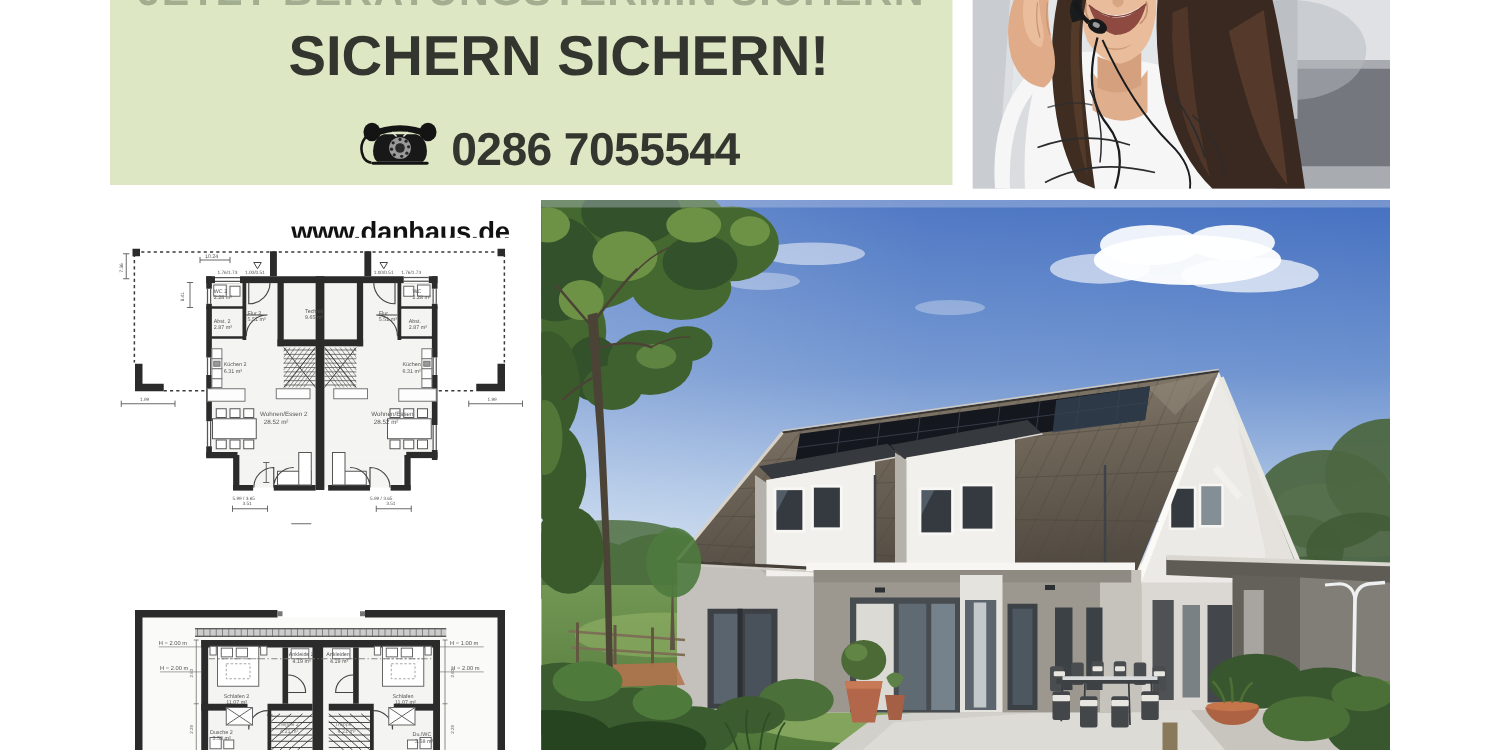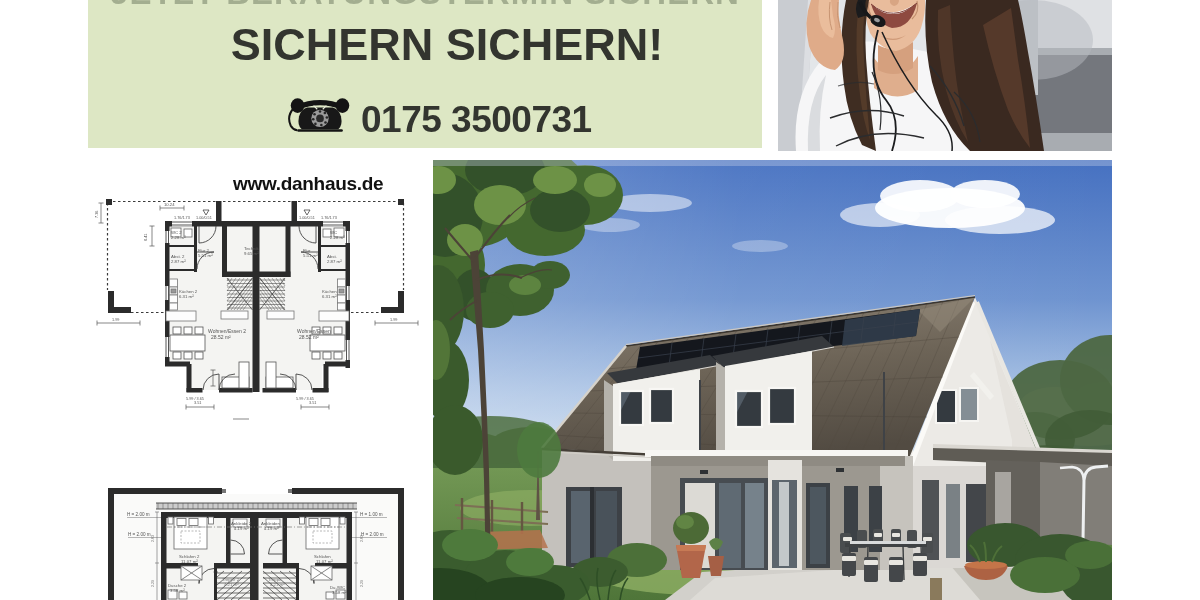--- a/index.html
+++ b/index.html
@@ -32,21 +32,21 @@
           <circle cx="36.5" cy="36.2" r="1.4"></circle>
           <circle cx="30" cy="35" r="1.4"></circle>
           <circle cx="27.6" cy="30" r="1.4"></circle>
           <circle cx="29" cy="24.5" r="1.4"></circle>
     </g>
     <path d="M28 15 L32 19 M42 15 L38 19" stroke="#e8ecda" stroke-width="1.2"></path>
     <path d="M7 17 Q-2 26 3 37 Q5 41 10 42" fill="none" stroke="#141414" stroke-width="2.2"></path>
     <rect x="10" y="41" width="50" height="2.6" rx="1.3" fill="#141414"></rect>
   </svg>
 
-  <div id="t2" class="abs" style="left:273px;top:99px;width:300px;font-weight:bold;font-size:37px;color:#33352f;letter-spacing:-0.5px;">0175 3500731</div>
+  <div id="t2" class="abs" style="left:273px;top:99px;width:300px;font-weight:bold;font-size:37px;color:#33352f;letter-spacing:-0.5px;">0286 7055544</div>
 </div>
 
 <svg class="abs" style="left:778px;top:0;" width="334" height="151" viewBox="0 0 334 151">
   <rect x="0" y="0" width="334" height="151" fill="#e3e6e9"></rect>
 
   <rect x="190" y="0" width="144" height="151" fill="#a8acb1"></rect>
   <rect x="258" y="0" width="76" height="48" fill="#dfe1e4"></rect>
   <rect x="246" y="55" width="88" height="78" fill="#74777d"></rect>
   <rect x="190" y="0" width="70" height="95" fill="#c2c6cb"></rect>
   <ellipse cx="255" cy="40" rx="60" ry="40" fill="#b6bac0" opacity="0.5"></ellipse>
@@ -100,21 +100,21 @@
   <path d="M104 32 Q128 85 158 115 Q176 132 174 151" stroke="#1b1c1e" stroke-width="1.5" fill="none"></path>
 
   <path d="M52 118 Q90 104 126 116" stroke="#2b2c2e" stroke-width="1.4" fill="none"></path>
   <path d="M58 146 Q96 126 146 138" stroke="#2b2c2e" stroke-width="1.4" fill="none"></path>
   <path d="M152 66 Q176 92 186 126" stroke="#2b2c2e" stroke-width="1.4" fill="none"></path>
   <path d="M94 72 Q106 98 102 130" stroke="#2b2c2e" stroke-width="1.2" fill="none"></path>
   <path d="M176 92 Q198 112 202 142" stroke="#2b2c2e" stroke-width="1.2" fill="none"></path>
   <path d="M60 86 Q80 80 96 84" stroke="#2b2c2e" stroke-width="1.1" fill="none" opacity="0.7"></path>
 </svg>
 
-<div class="abs" style="left:233px;top:173px;font-weight:bold;font-size:19px;color:#111;letter-spacing:-0.3px;">www.danhaus.de</div>
+<div class="abs" style="left:233px;top:173px;font-weight:bold;font-size:22px;color:#111;letter-spacing:-0.3px;">www.danhaus.de</div>
 
 <svg id="plan1" class="abs" style="left:90px;top:190px;" width="330" height="235" viewBox="90 190 330 235" font-family="Liberation Sans, sans-serif">
   <rect x="90" y="190" width="330" height="235" fill="#fff"></rect>
 
   <g stroke="#3a3a3a" stroke-width="1.2" stroke-dasharray="2.5,2.5" fill="none">
     <path d="M113 201.5 H398"></path>
     <path d="M107.5 203 V290"></path>
     <path d="M403.5 203 V290"></path>
     <path d="M131 312.5 H164"></path>
     <path d="M351 312.5 H380"></path>

